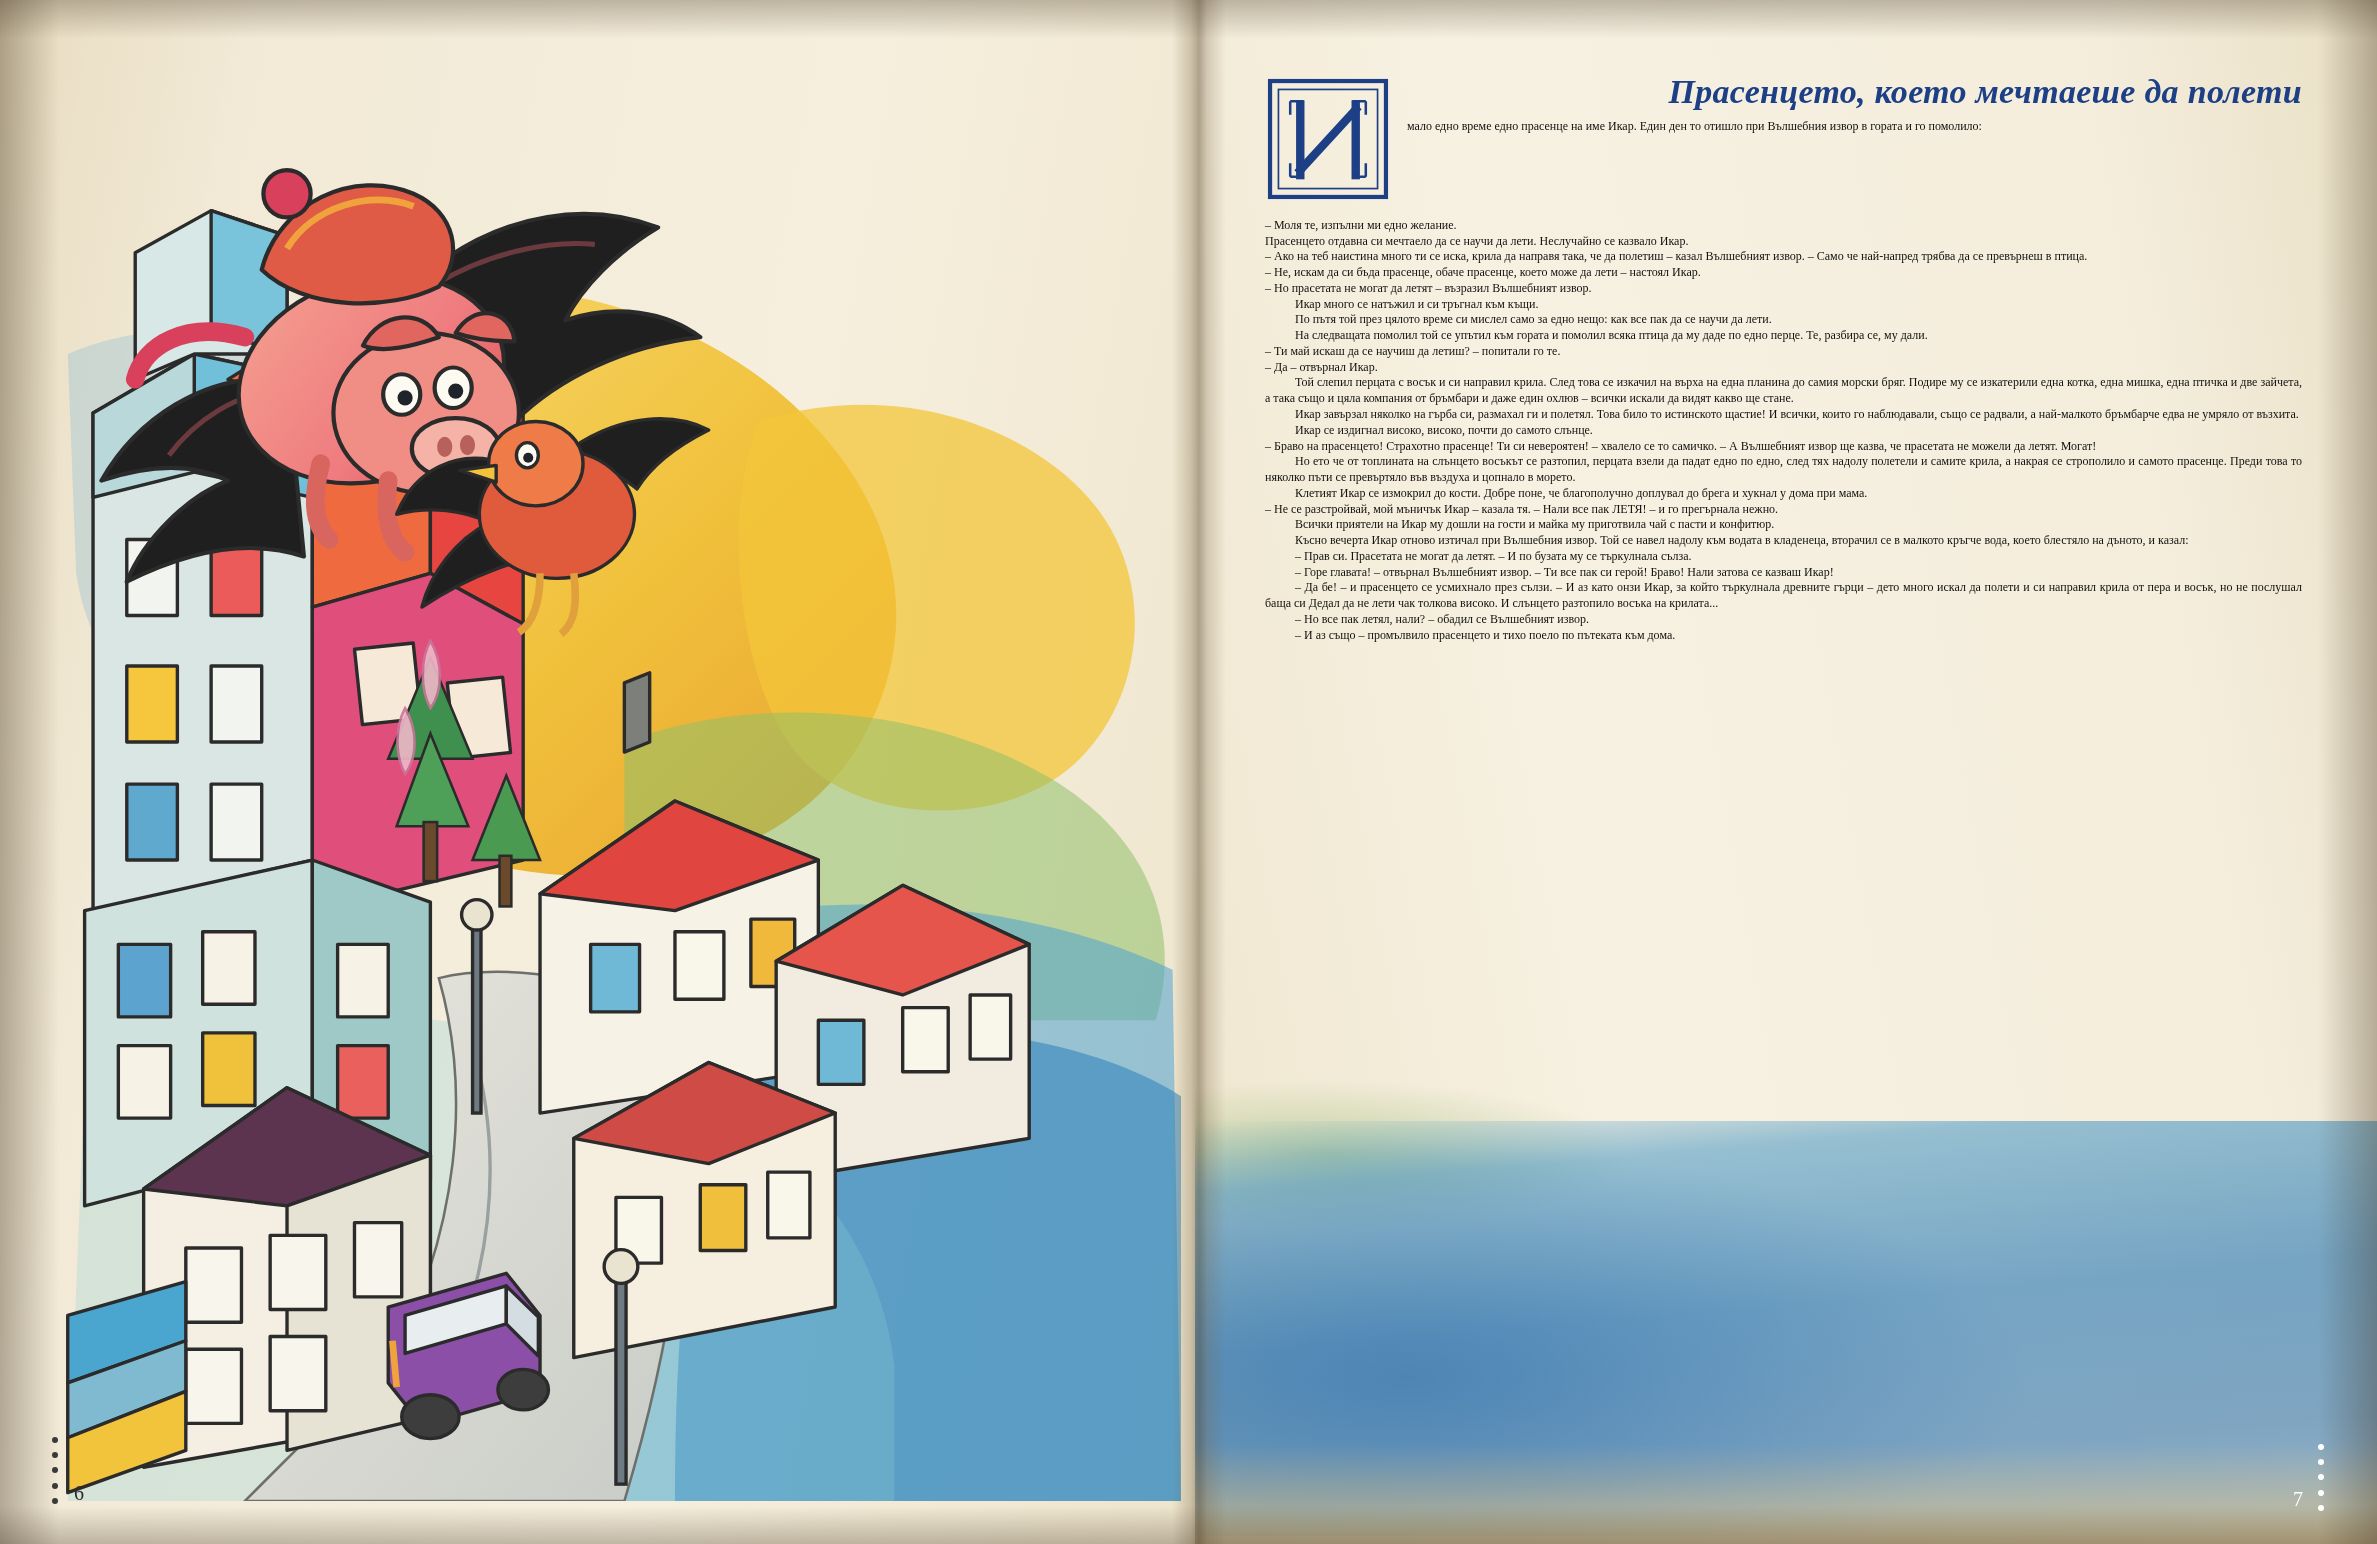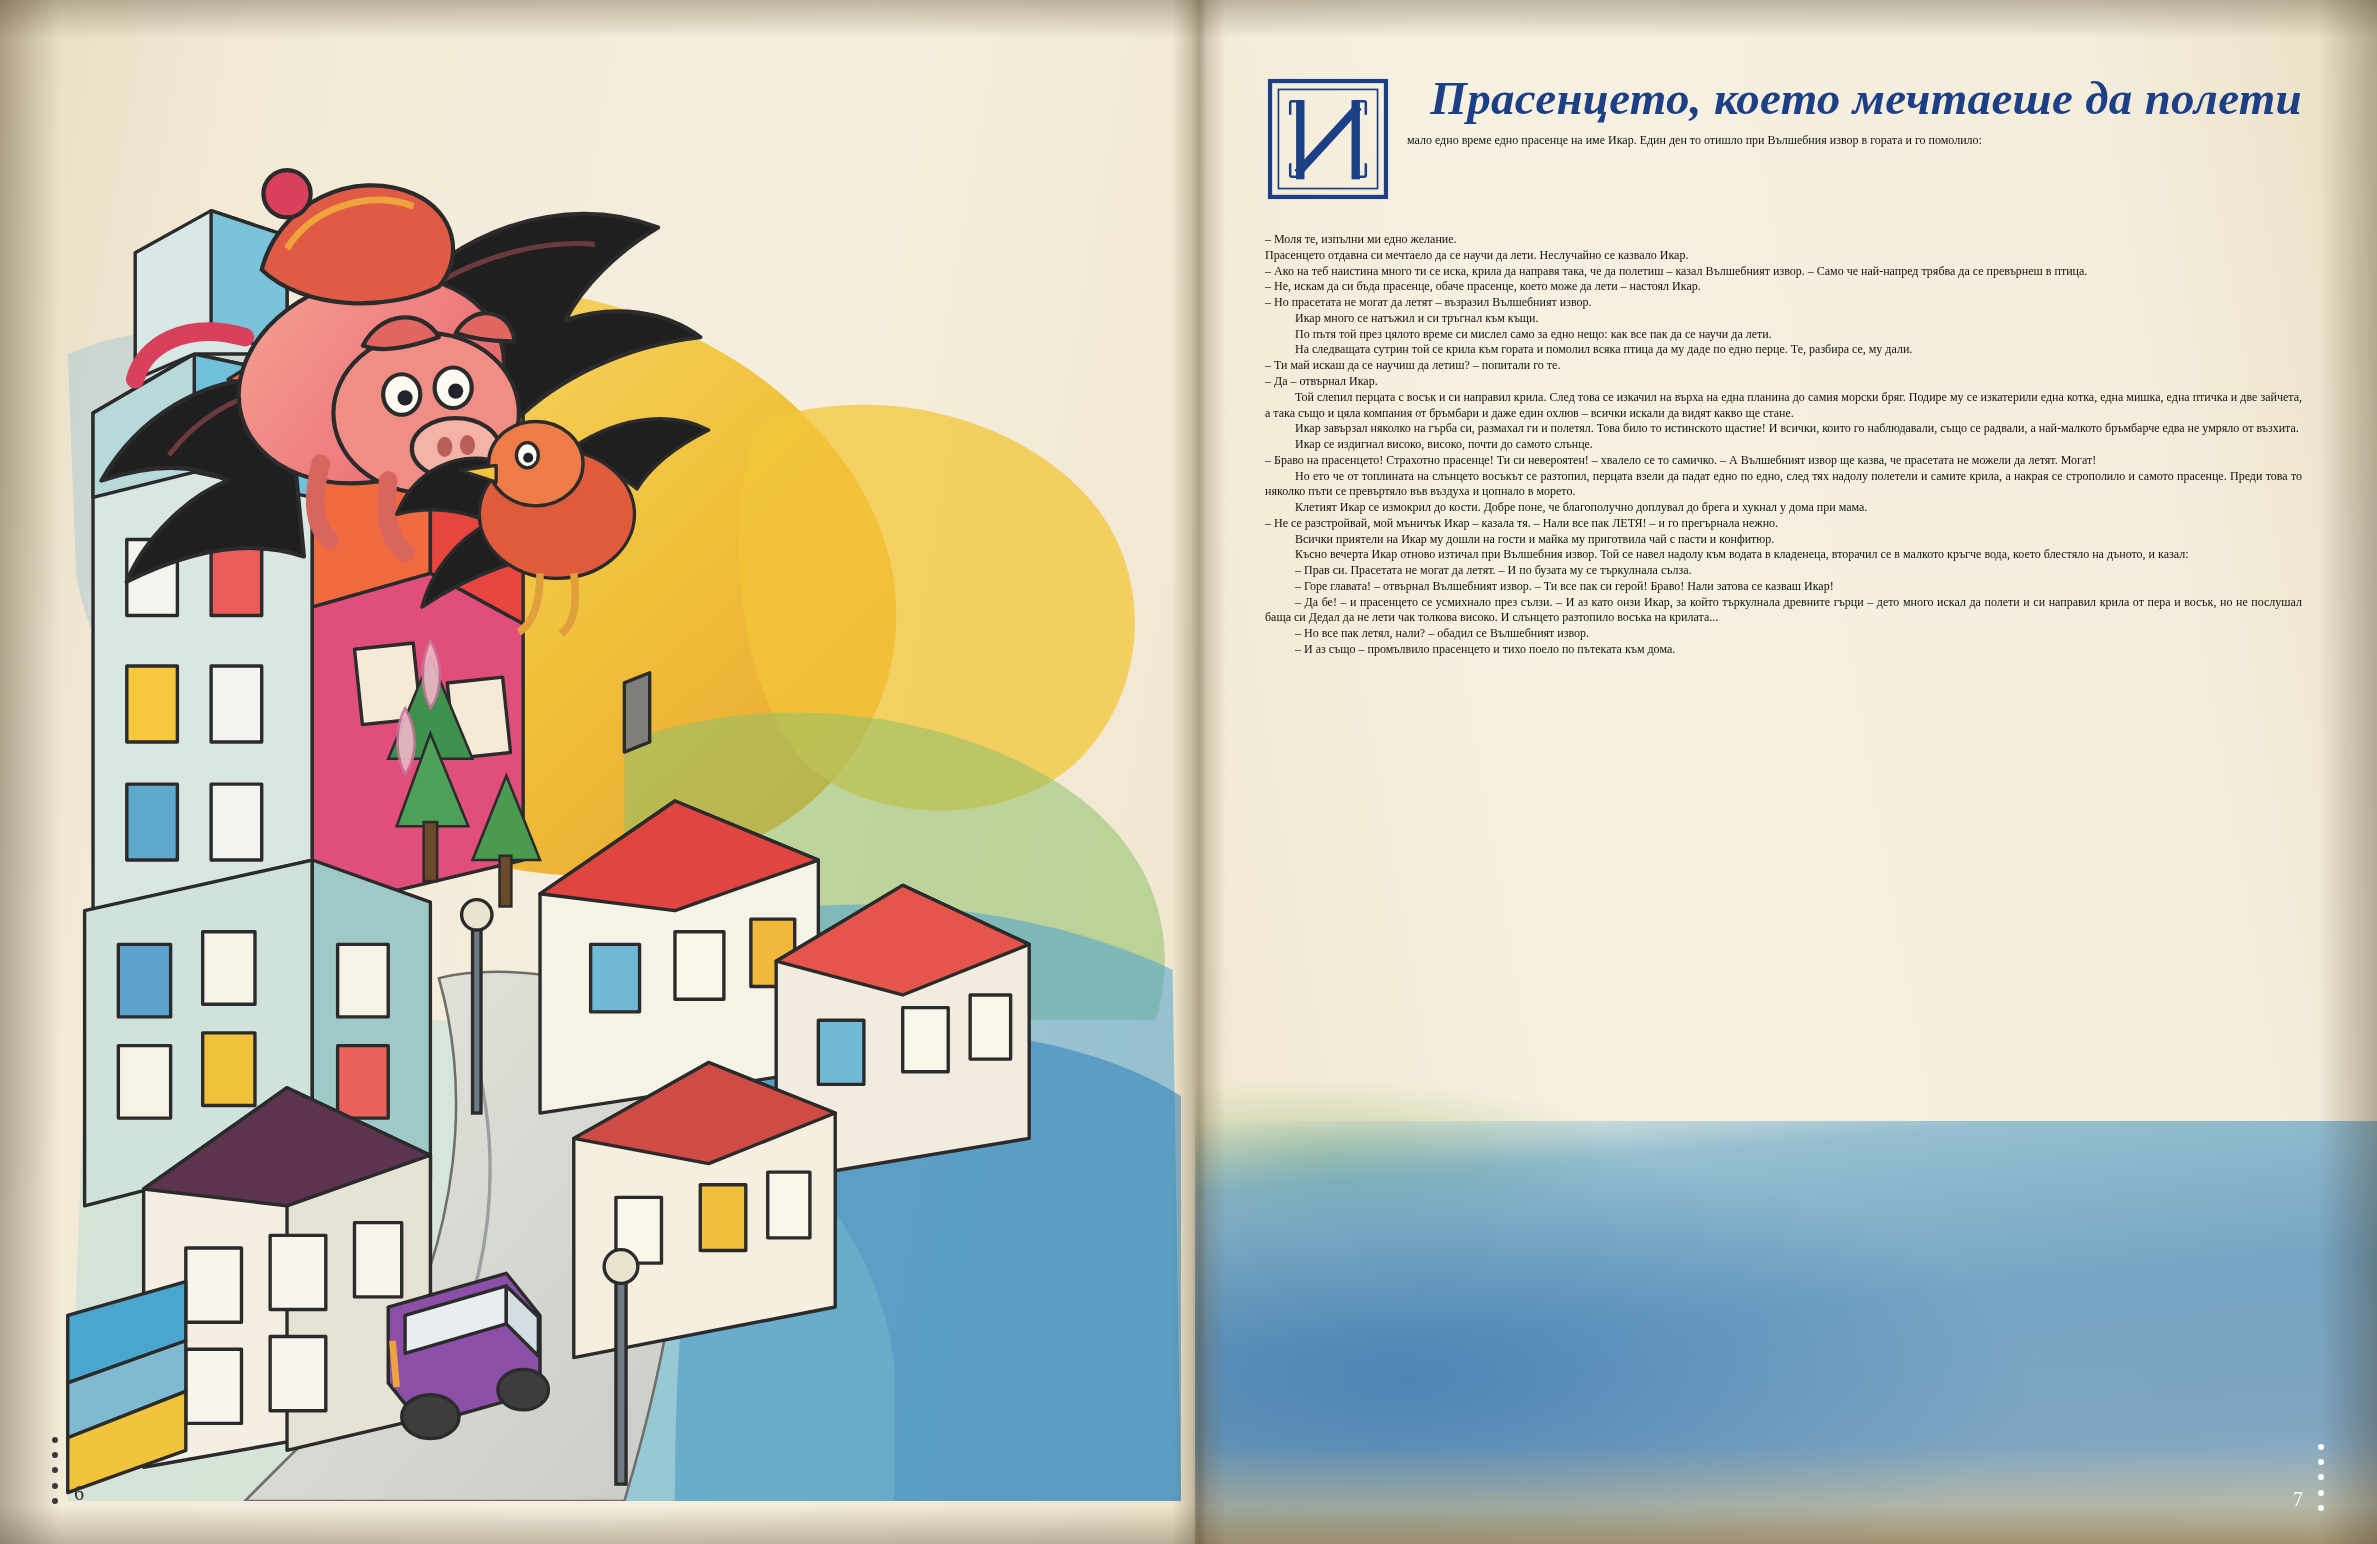--- a/index.html
+++ b/index.html
@@ -19,21 +19,21 @@
   .edge-shadow-r{position:absolute;right:0;top:0;width:59px;height:1545px;
      background:linear-gradient(270deg,rgba(60,45,25,.32),rgba(60,45,25,0));}
   .edge-top{position:absolute;left:0;top:0;width:2377px;height:39px;
      background:linear-gradient(180deg,rgba(60,45,25,.30),rgba(60,45,25,0));}
   .edge-bot{position:absolute;left:0;bottom:0;width:2377px;height:39px;
      background:linear-gradient(0deg,rgba(60,45,25,.30),rgba(60,45,25,0));}
 
   
   .text-col{position:absolute;left:1265px;top:73px;width:1037px;}
   .story-title{font-family:"Liberation Serif",serif;font-style:italic;font-weight:bold;
-     font-size:47px;color:#1c3f86;letter-spacing:0.3px;text-align:right;margin:0 0 8.4px 0;
+     font-size:34px;color:#1c3f86;letter-spacing:0.3px;text-align:right;margin:0 0 8.4px 0;
      line-height:1.1;padding-left:143px;}
   .dropcap{position:absolute;left:0;top:3.4px;width:126px;height:126px;}
   .dropcap svg{display:block;}
   .body-text{font-size:12px;line-height:1.315;color:#12110f;text-align:justify;}
   .body-text p{margin:0;text-indent:0;}
   .body-text p.ind{text-indent:30px;}
   .first-par{padding-left:142px;min-height:99px;}
   .first-par p{margin:0;}
 
   
@@ -277,21 +277,21 @@
       <div class="first-par">
         <p>мало едно време едно прасенце на име Икар. Един ден то отишло при Вълшебния извор в гората и го помолило:</p>
       </div>
       <p>– Моля те, изпълни ми едно желание.</p>
       <p>Прасенцето отдавна си мечтаело да се научи да лети. Неслучайно се казвало Икар.</p>
       <p>– Ако на теб наистина много ти се иска, крила да направя така, че да полетиш – казал Вълшебният извор. –  Само че най-напред трябва да се превърнеш в птица.</p>
       <p>– Не, искам да си бъда прасенце, обаче прасенце, което може да лети – настоял Икар.</p>
       <p>– Но прасетата не могат да летят – възразил Вълшебният извор.</p>
       <p class="ind">Икар много се натъжил и си тръгнал към къщи.</p>
       <p class="ind">По пътя той през цялото време си мислел само за едно нещо: как все пак да се научи да лети.</p>
-      <p class="ind">На следващата сутрин той се крила към гората и помолил всяка птица да му даде по едно перце. Те, разбира се, му дали.</p>
+      <p class="ind">На следващата помолил той се упътил към гората и помолил всяка птица да му даде по едно перце. Те, разбира се, му дали.</p>
       <p>– Ти май искаш да се научиш да летиш? – попитали го те.</p>
       <p>– Да – отвърнал Икар.</p>
       <p class="ind">Той слепил перцата с восък и си направил крила. След това се изкачил на върха на една планина до самия морски бряг. Подире му се изкатерили една котка, една мишка, една птичка и две зайчета, а така също и цяла компания от бръмбари и даже един охлюв – всички искали да видят какво ще стане.</p>
       <p class="ind">Икар завързал няколко на гърба си, размахал ги и полетял. Това било то истинското щастие! И всички, които го наблюдавали, също се радвали, а най-малкото бръмбарче едва не умряло от възхита.</p>
       <p class="ind">Икар се издигнал високо, високо, почти до самото слънце.</p>
       <p>– Браво на прасенцето! Страхотно прасенце! Ти си невероятен! – хвалело се то самичко. – А Вълшебният извор ще казва, че прасетата не можели да летят. Могат!</p>
       <p class="ind">Но ето че от топлината на слънцето восъкът се разтопил, перцата взели да падат едно по едно, след тях надолу полетели и самите крила, а накрая се строполило и самото прасенце. Преди това то няколко пъти се превъртяло във въздуха и цопнало в морето.</p>
       <p class="ind">Клетият Икар се измокрил до кости. Добре поне, че благополучно доплувал до брега и хукнал у дома при мама.</p>
       <p>– Не се разстройвай, мой мъничък Икар – казала тя. – Нали все пак ЛЕТЯ! – и го прегърнала нежно.</p>
       <p class="ind">Всички приятели на Икар му дошли на гости и майка му приготвила чай с пасти и конфитюр.</p>

